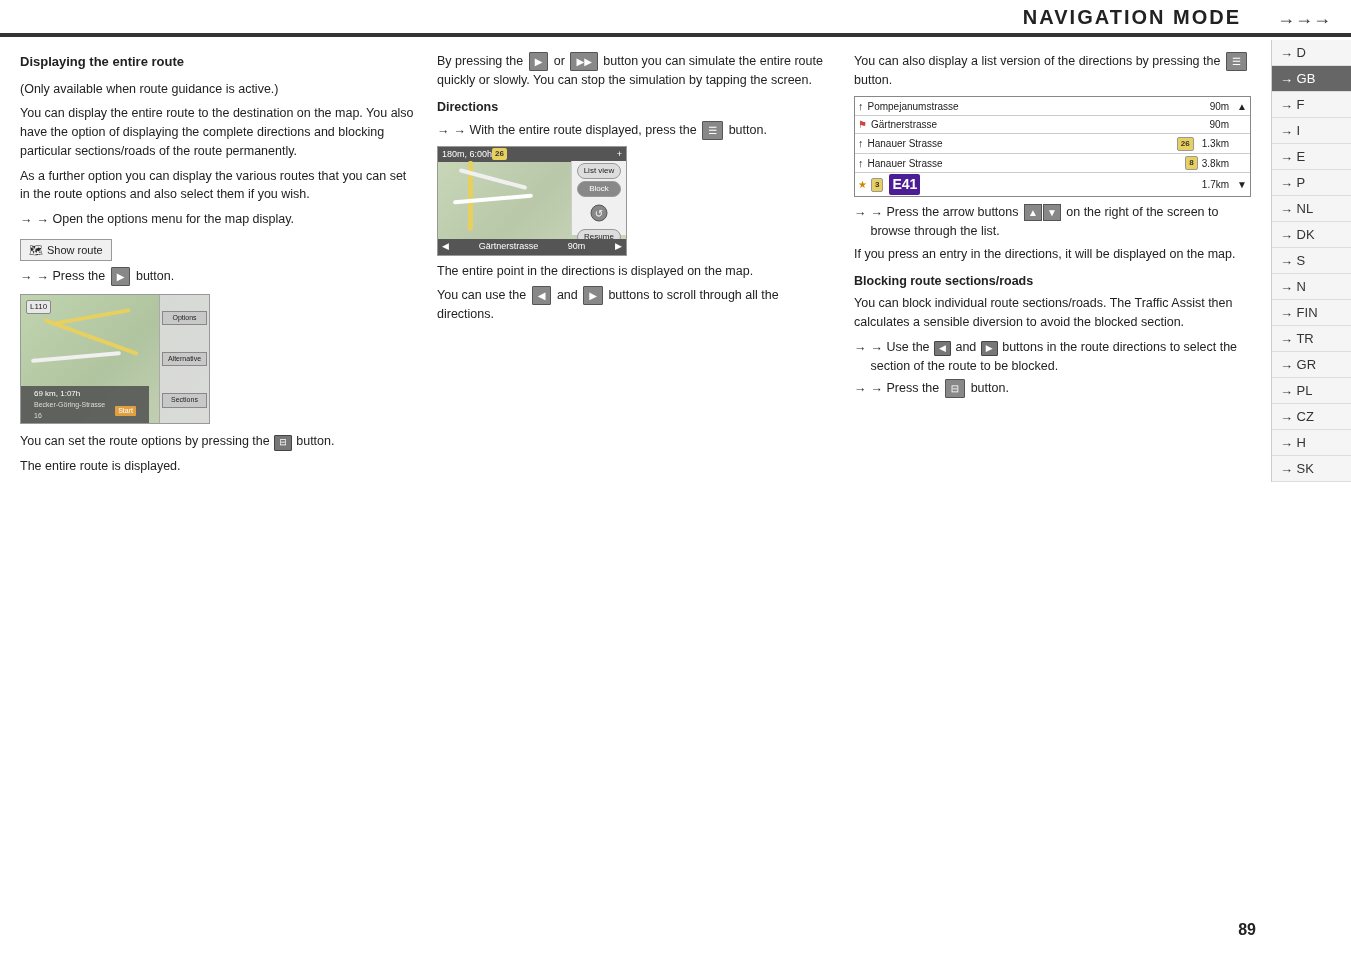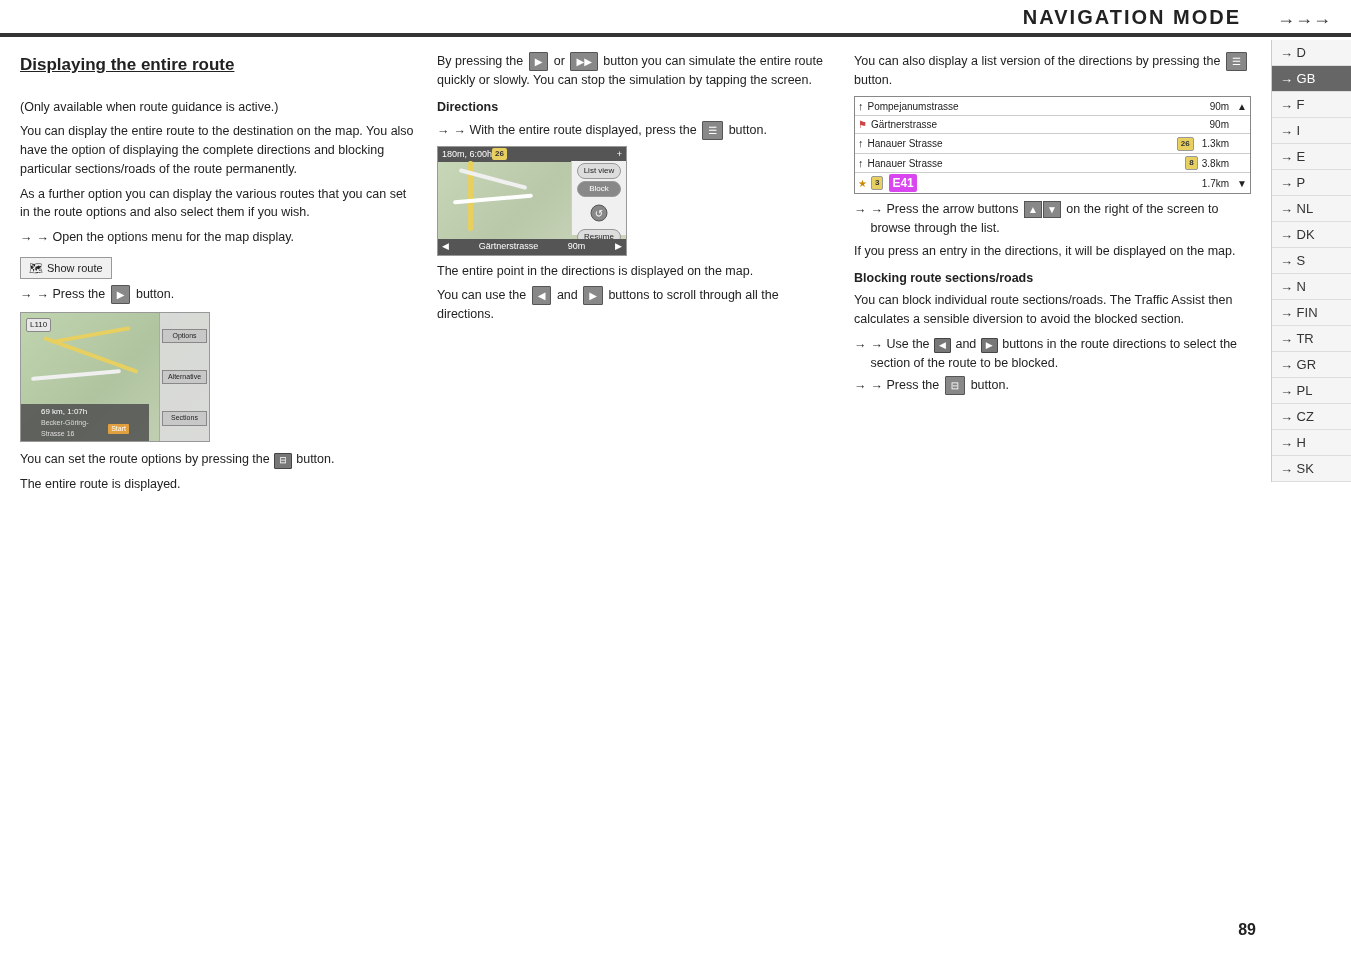--- a/index.html
+++ b/index.html
@@ -73,23 +73,22 @@
 
     
     .col {
       flex: 1;
       font-size: 12.5px;
       line-height: 1.5;
     }
 
     .section-title {
       font-weight: bold;
-      font-size: 17px;
-      text-decoration: underline;
-      margin-bottom: 20px;
+      font-size: 13px;
+      margin-bottom: 8px;
     }
     .section-subtitle {
       font-weight: bold;
       margin-top: 8px;
       margin-bottom: 4px;
     }
 
     p { margin-bottom: 6px; }
 
     .arrow-point {
@@ -234,21 +233,21 @@
       cursor: pointer;
     }
     .route-map-bottom {
       position: absolute;
       bottom: 0;
       left: 0;
       right: 60px;
       background: rgba(80,80,80,0.85);
       color: #fff;
       font-size: 8px;
-      padding: 2px 20px;
+      padding: 2px 13px;
     }
     .route-map-start {
       background: #e0a040;
       color: #fff;
       padding: 0 3px;
       font-size: 7px;
       border-radius: 1px;
     }
 
     
@@ -272,25 +271,25 @@
     .dir-road-badge {
       background: #e8d060;
       color: #333;
       padding: 0 3px;
       border-radius: 2px;
       font-size: 8px;
       font-weight: bold;
       border: 1px solid #999;
     }
     .dir-blue-badge {
-      background: #d946ef;
+      background: #4c1d95;
       color: #fff;
       padding: 0 3px;
       border-radius: 2px;
-      font-size: 12px;
+      font-size: 14px;
       font-weight: bold;
     }
 
     
     .btn-icon {
       display: inline-flex;
       align-items: center;
       justify-content: center;
       background: #888;
       color: #fff;

